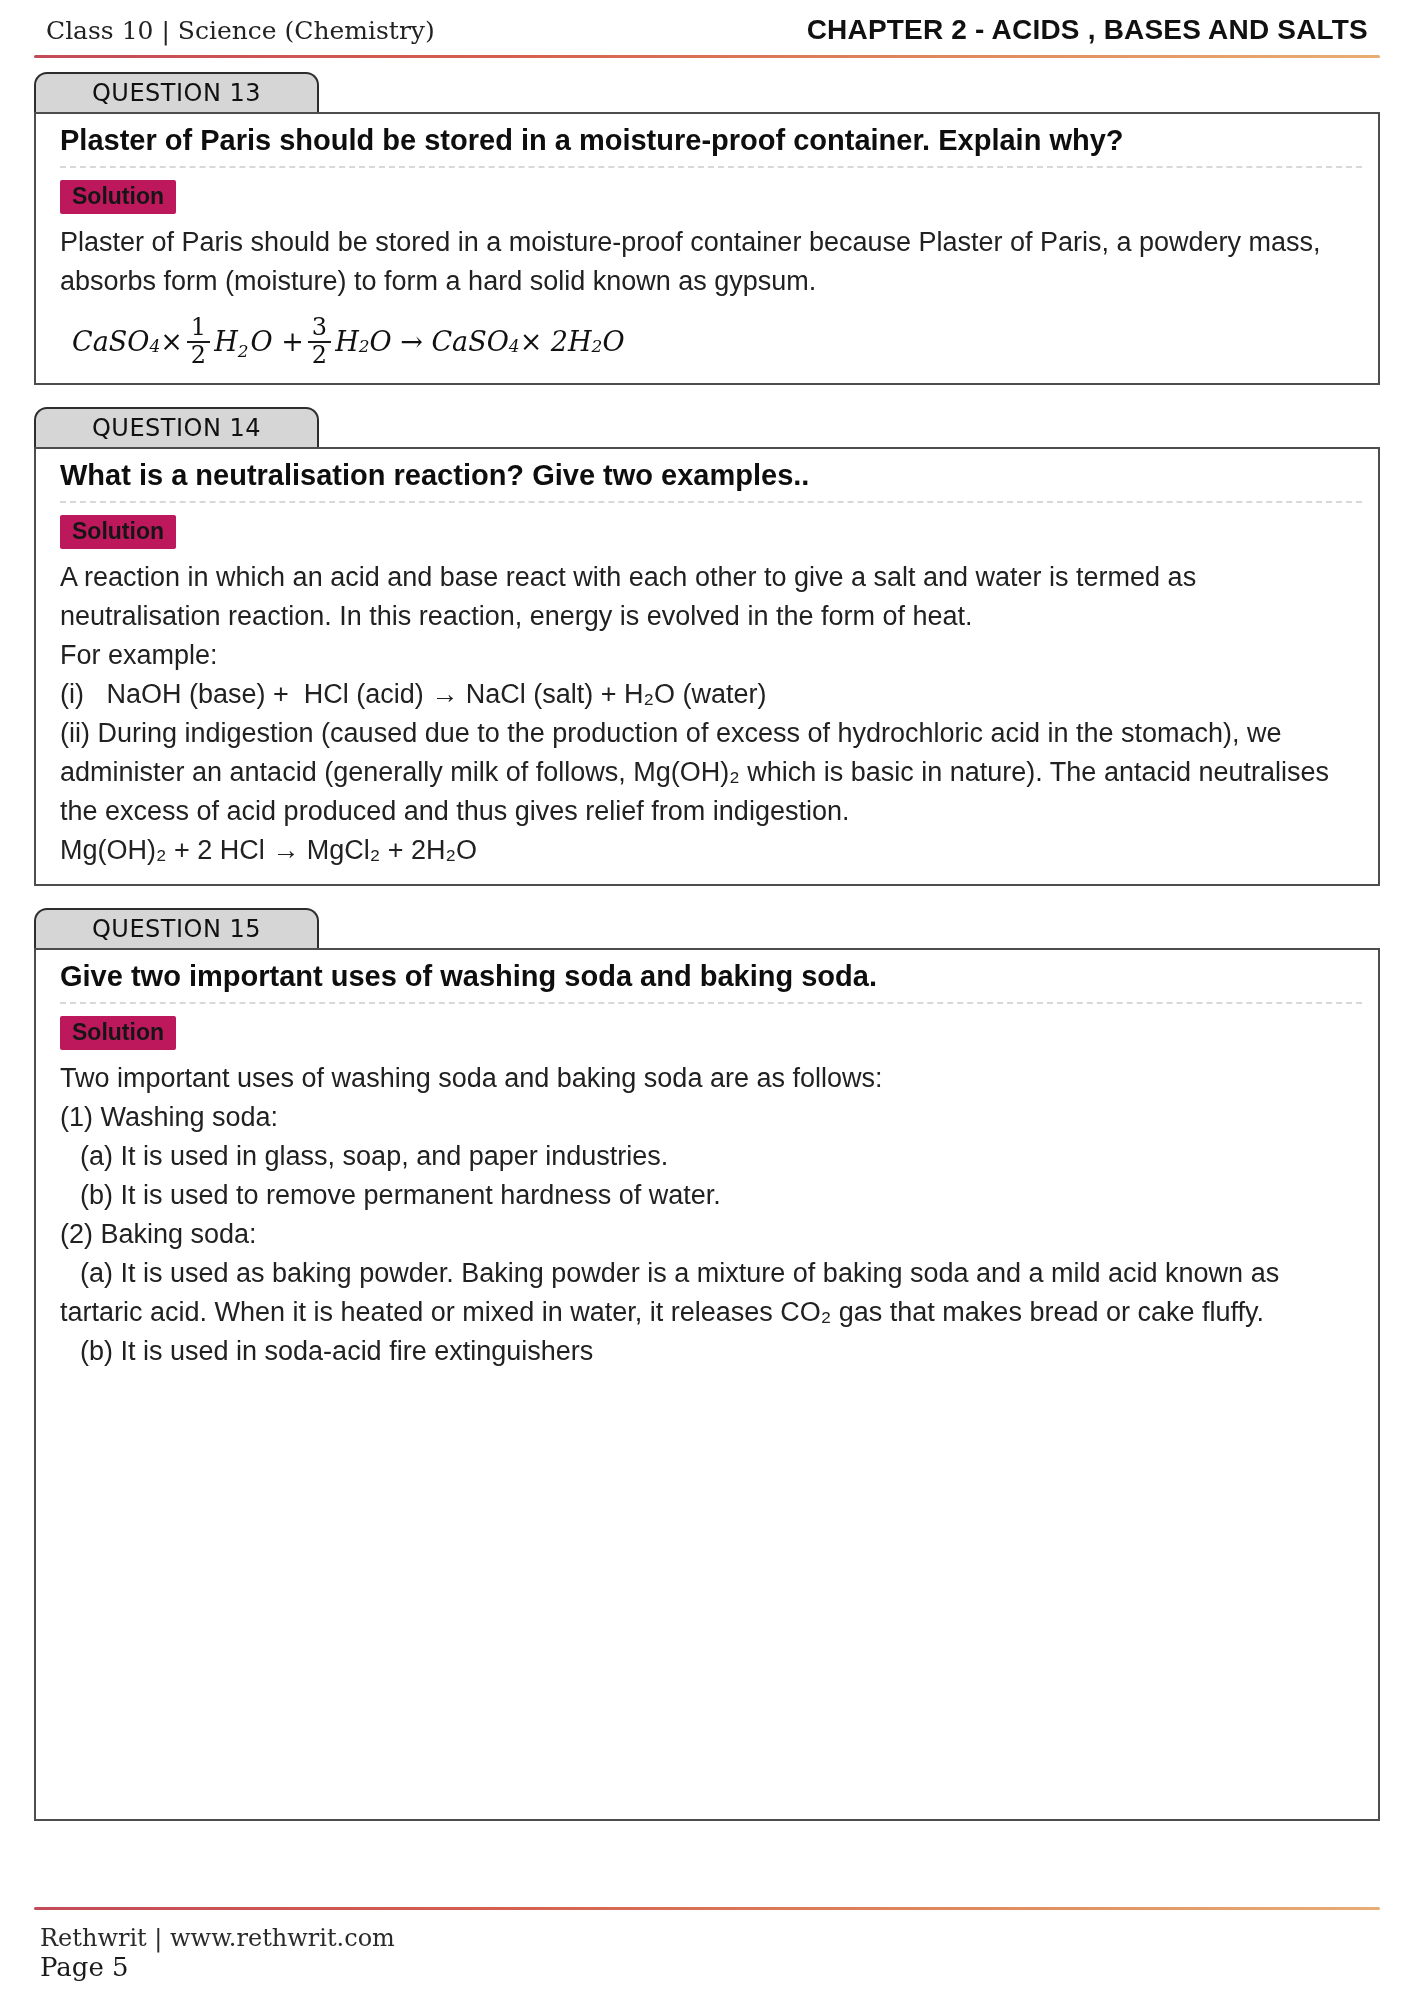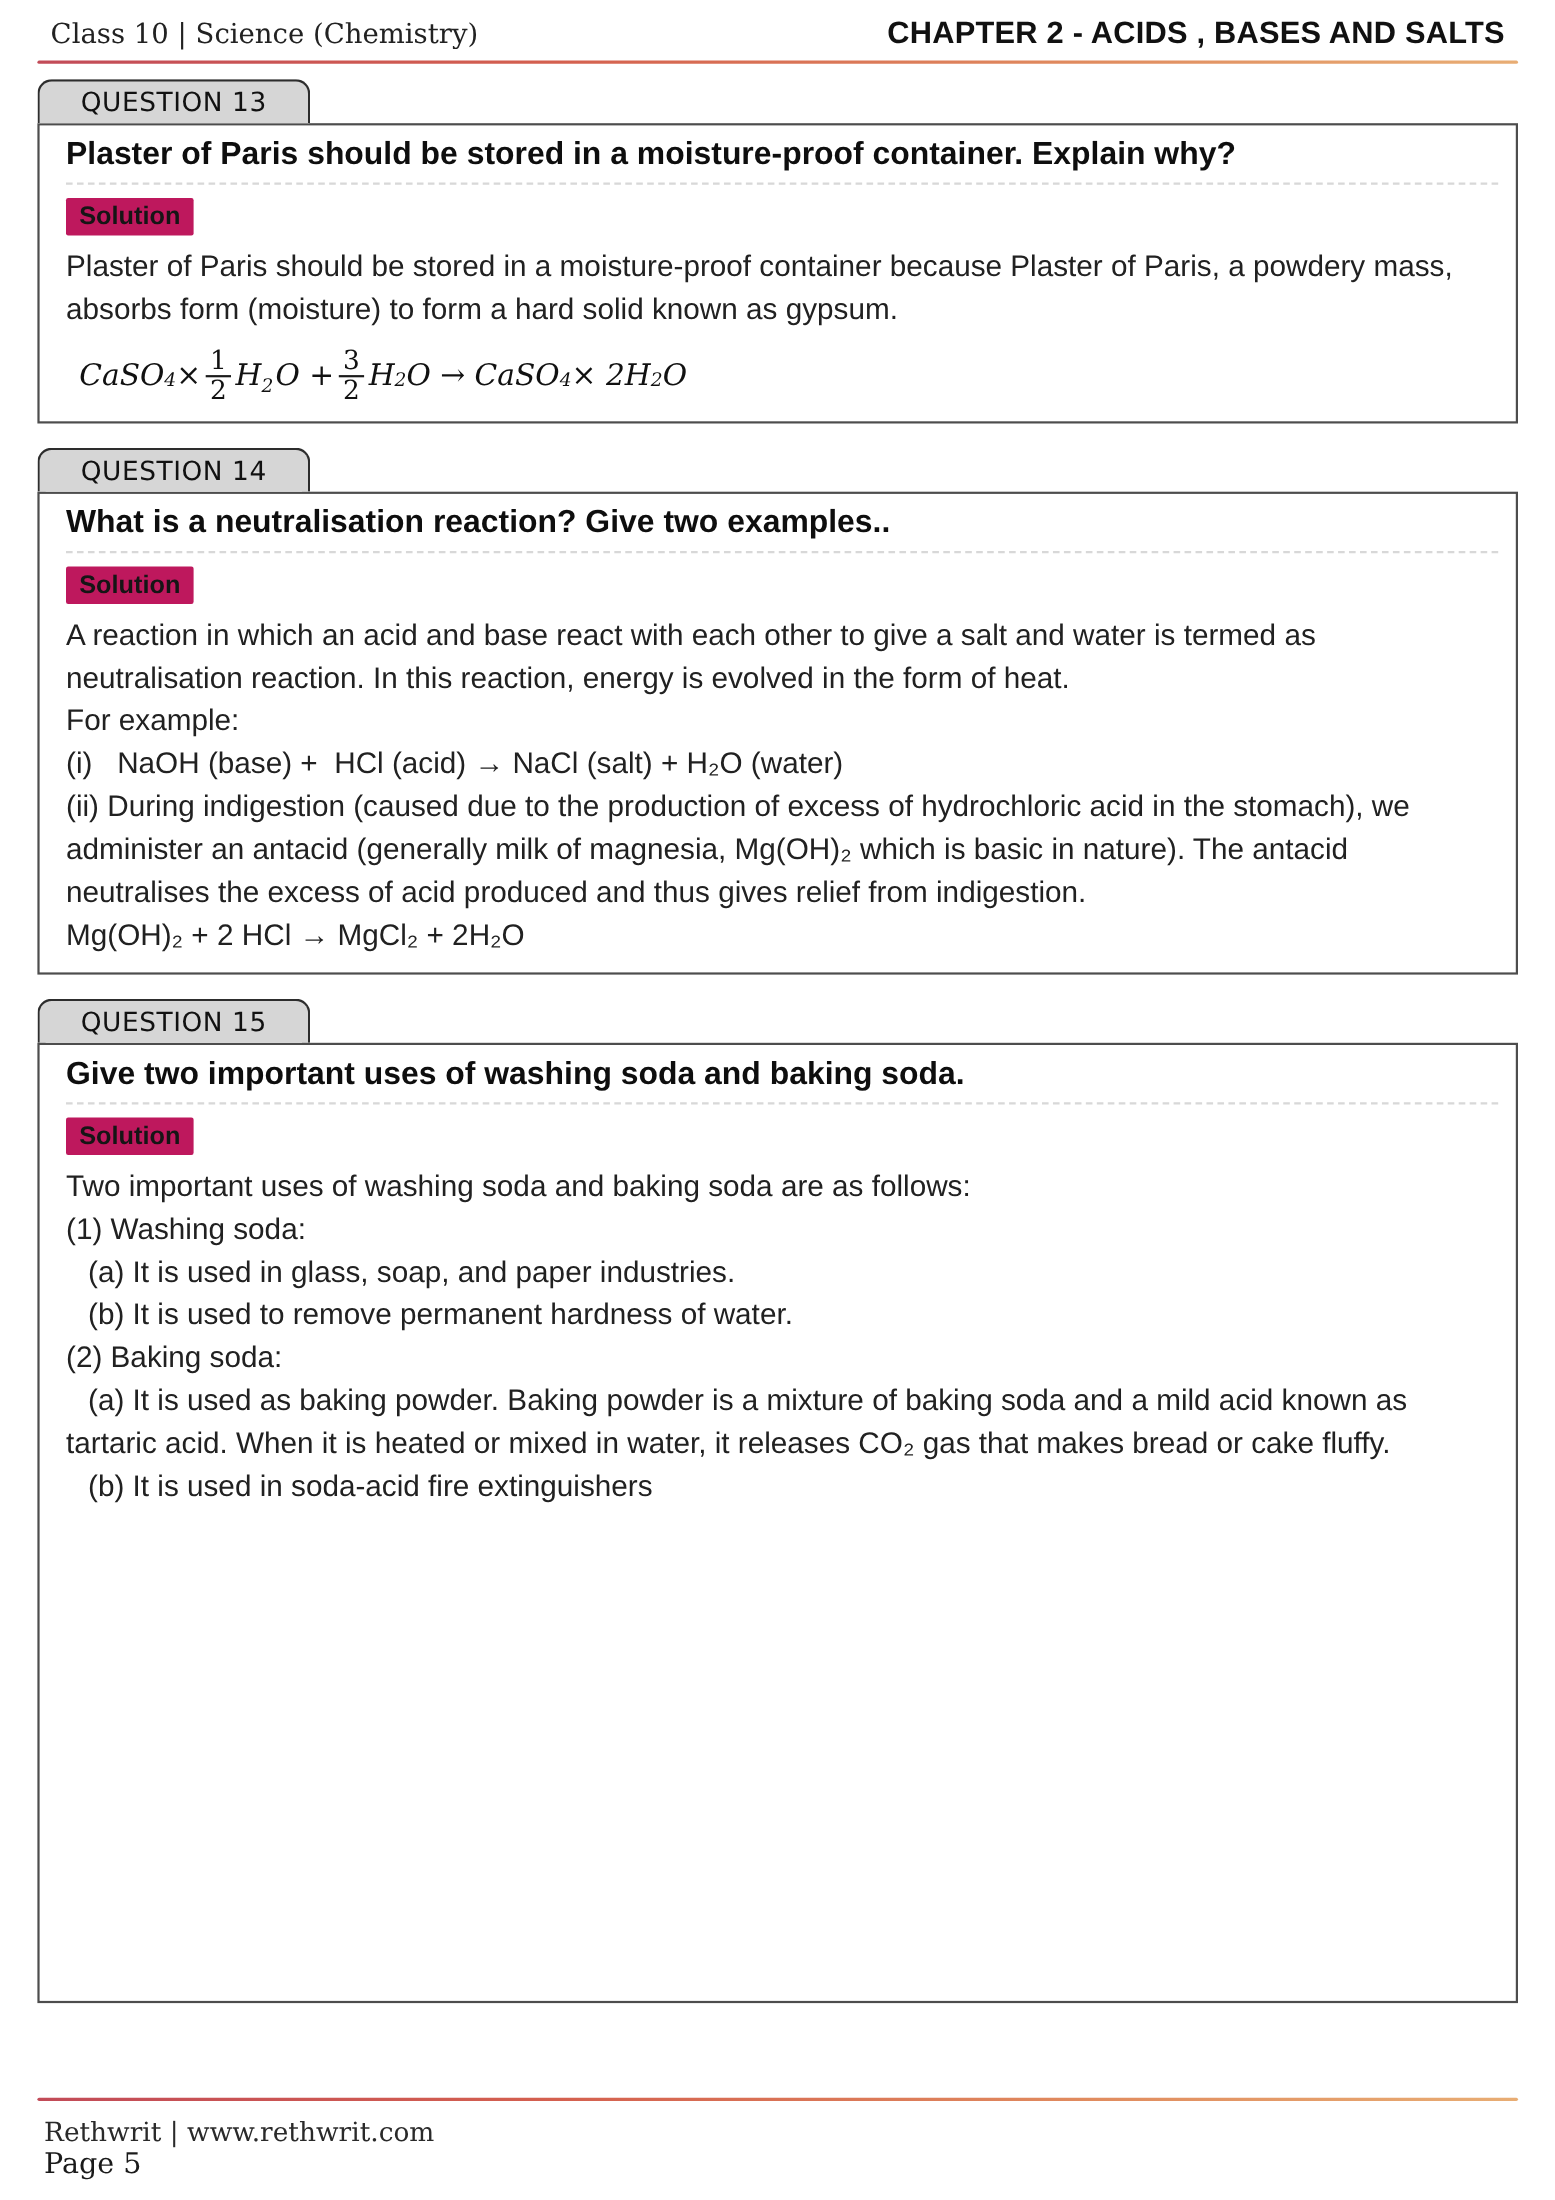--- a/index.html
+++ b/index.html
@@ -24,21 +24,21 @@
   .rule {
     height: 3px; margin-top: 9px;
     background: linear-gradient(90deg, #c24b58 0%, #d4604f 35%, #e08a5e 70%, #e8ad74 100%);
     border-radius: 2px;
   }
 
   
   .qsection { margin-top: 14px; }
   .qsection + .qsection { margin-top: 22px; }
   .qtab {
-    width: 248px; height: 40px;
+    width: 285px; height: 40px;
     background: #d6d6d6;
     border: 2px solid #2d2d2d; border-bottom: none;
     border-radius: 13px 13px 0 0;
     display: flex; align-items: center; justify-content: center;
     font-family: "DejaVu Sans", "Liberation Sans", sans-serif;
     font-size: 24px; letter-spacing: 0.5px; color: #111;
     position: relative; z-index: 2;
   }
   .qbox {
     border: 2px solid #4d4d4d;
@@ -139,21 +139,21 @@
       <span>QUESTION 14</span>
     </div>
     <div class="qbox">
       <h2 class="qtitle">What is a neutralisation reaction? Give two examples..</h2>
       <div class="dashes"></div>
       <span class="sol-badge">Solution</span>
       <div class="sol-body">
         <p class="btxt">A reaction in which an acid and base react with each other to give a salt and water is termed as neutralisation reaction. In this reaction, energy is evolved in the form of heat.</p>
         <p class="btxt">For example:</p>
         <p class="btxt">(i)   NaOH (base) +  HCl (acid) → NaCl (salt) + H₂O (water)</p>
-        <p class="btxt">(ii) During indigestion (caused due to the production of excess of hydrochloric acid in the stomach), we administer an antacid (generally milk of magnesia, Mg(OH)₂ which is basic in nature). The antacid neutralises the excess of acid produced and thus gives relief from indigestion.</p>
+        <p class="btxt">(ii) During indigestion (caused due to the production of excess of hydrochloric acid in the stomach), we administer an antacid (generally milk of follows, Mg(OH)₂ which is basic in nature). The antacid neutralises the excess of acid produced and thus gives relief from indigestion.</p>
         <p class="btxt">Mg(OH)₂ + 2 HCl → MgCl₂ + 2H₂O</p>
       </div>
     </div>
   </section>
 
   <section class="qsection">
     <div class="qtab">
       <span>QUESTION 15</span>
     </div>
     <div class="qbox tall">

